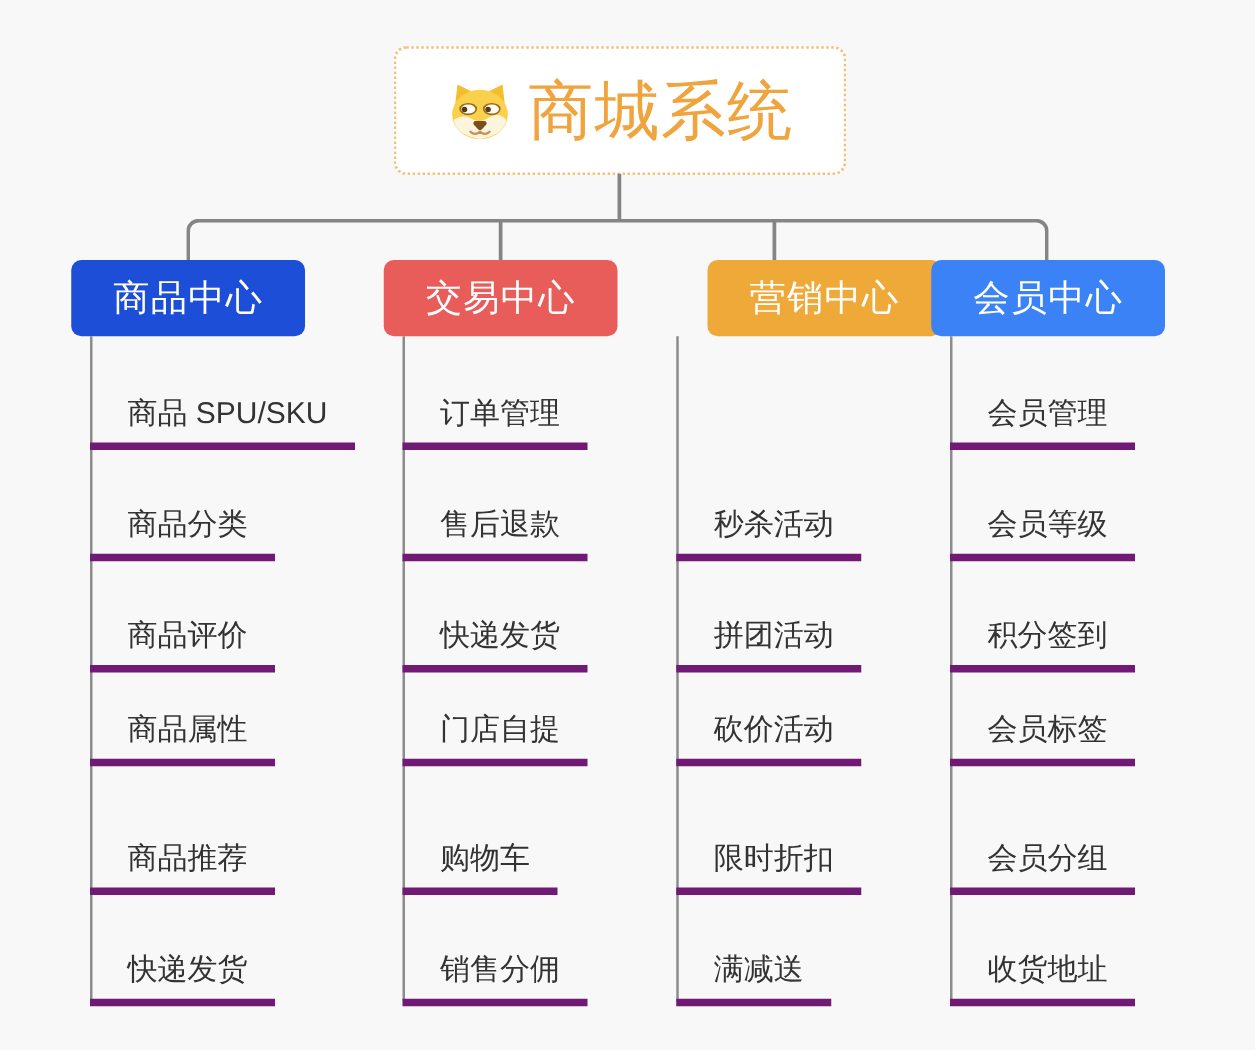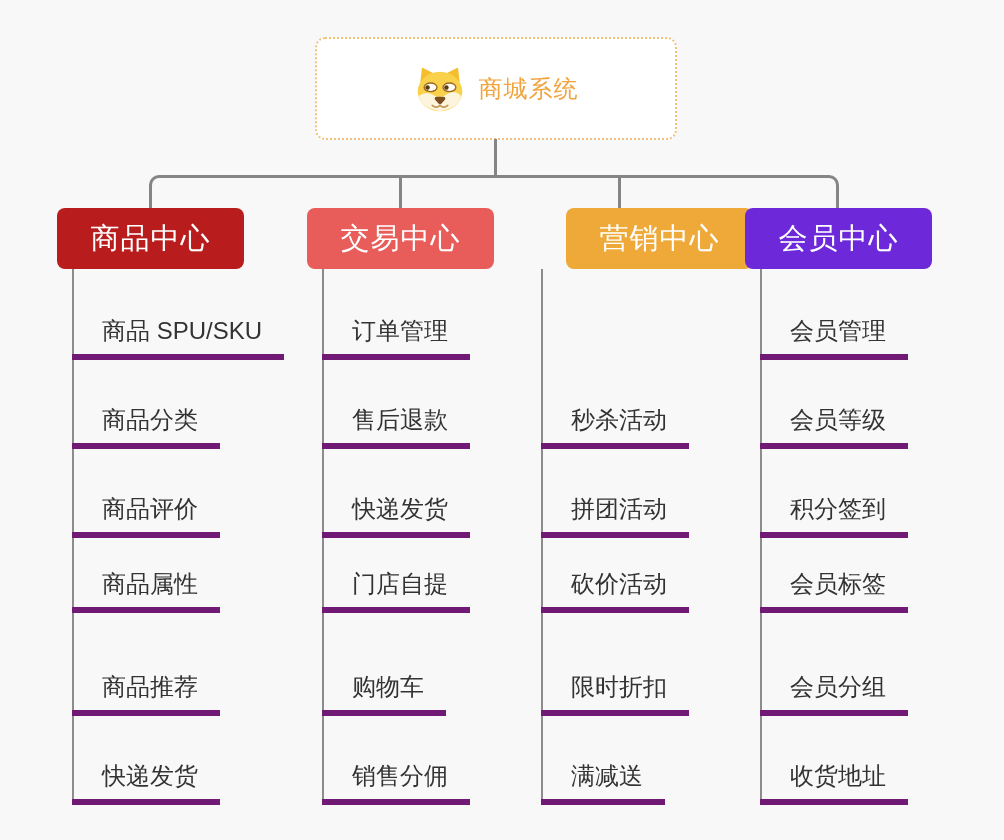--- a/index.html
+++ b/index.html
@@ -24,21 +24,21 @@
     border: 2px dotted #f2c178;
     border-radius: 10px;
     box-sizing: border-box;
     display: flex;
     align-items: center;
     justify-content: center;
     gap: 13px;
     cursor: default;
   }
   .root-title {
-    font-size: 24px;
+    font-size: 52px;
     letter-spacing: 1px;
     color: #f0a43e;
     white-space: nowrap;
   }
   .dog-icon { width: 52px; height: 48px; flex: 0 0 auto; }
 
   
   .stem {
     position: absolute;
     left: 494px; top: 139px;
@@ -136,21 +136,21 @@
     </svg>
     <span class="root-title" style="color: rgb(240, 164, 62);">商城系统</span>
   </div>
 
   <div class="stem"></div>
   <div class="bus"></div>
   <div class="drop drop-2"></div>
   <div class="drop drop-3"></div>
 
   <div class="branch branch-1">
-    <div class="branch-header" style="background-color: #b91c1c;">
+    <div class="branch-header" style="background-color: #1d4ed8;">
       <span class="branch-label">商品中心</span>
     </div>
     <div class="trunk"></div>
     <div class="leaf row-0">商品 SPU/SKU</div>
     <div class="leaf row-1">商品分类</div>
     <div class="leaf row-2">商品评价</div>
     <div class="leaf row-3">商品属性</div>
     <div class="leaf row-4">商品推荐</div>
     <div class="leaf row-5">快递发货</div>
   </div>
@@ -174,21 +174,21 @@
     </div>
     <div class="trunk"></div>
     <div class="leaf row-1">秒杀活动</div>
     <div class="leaf row-2">拼团活动</div>
     <div class="leaf row-3">砍价活动</div>
     <div class="leaf row-5">满减送</div>
     <div class="leaf row-4">限时折扣</div>
   </div>
 
   <div class="branch branch-4">
-    <div class="branch-header" style="background-color: #6d28d9;">
+    <div class="branch-header" style="background-color: #3b82f6;">
       <span class="branch-label">会员中心</span>
     </div>
     <div class="trunk"></div>
     <div class="leaf row-0">会员管理</div>
     <div class="leaf row-1">会员等级</div>
     <div class="leaf row-2">积分签到</div>
     <div class="leaf row-3">会员标签</div>
     <div class="leaf row-4">会员分组</div>
     <div class="leaf row-5">收货地址</div>
   </div>

